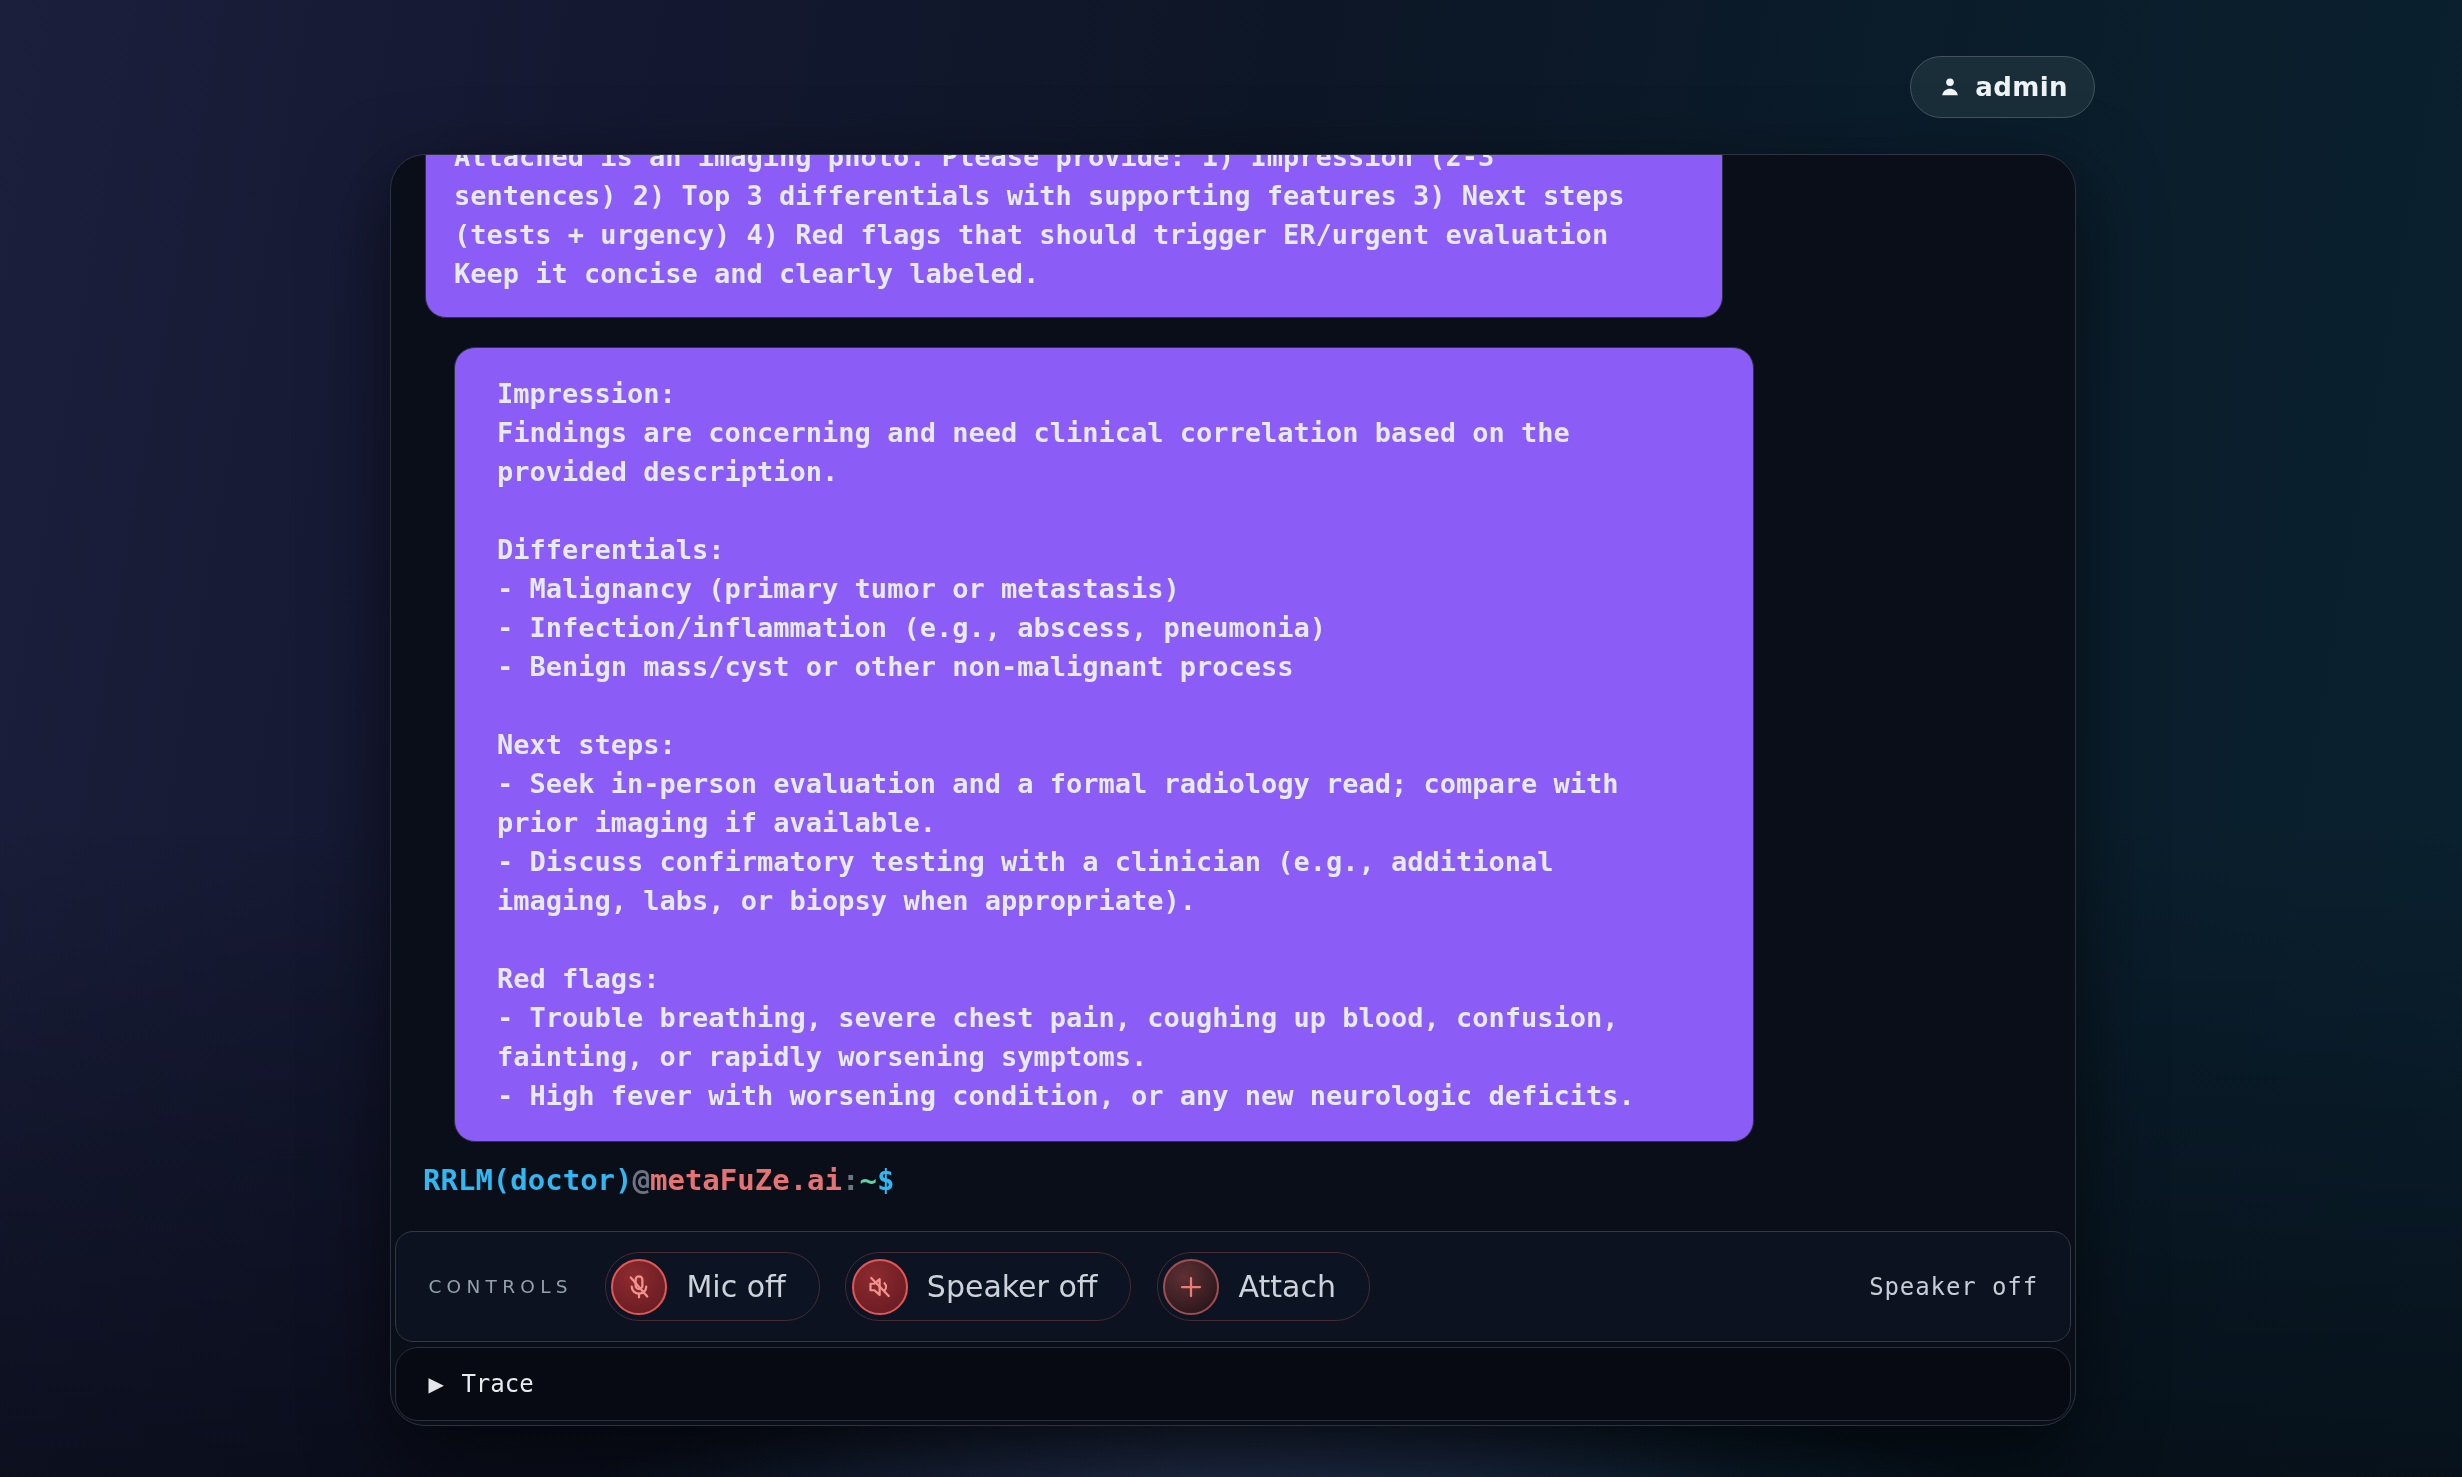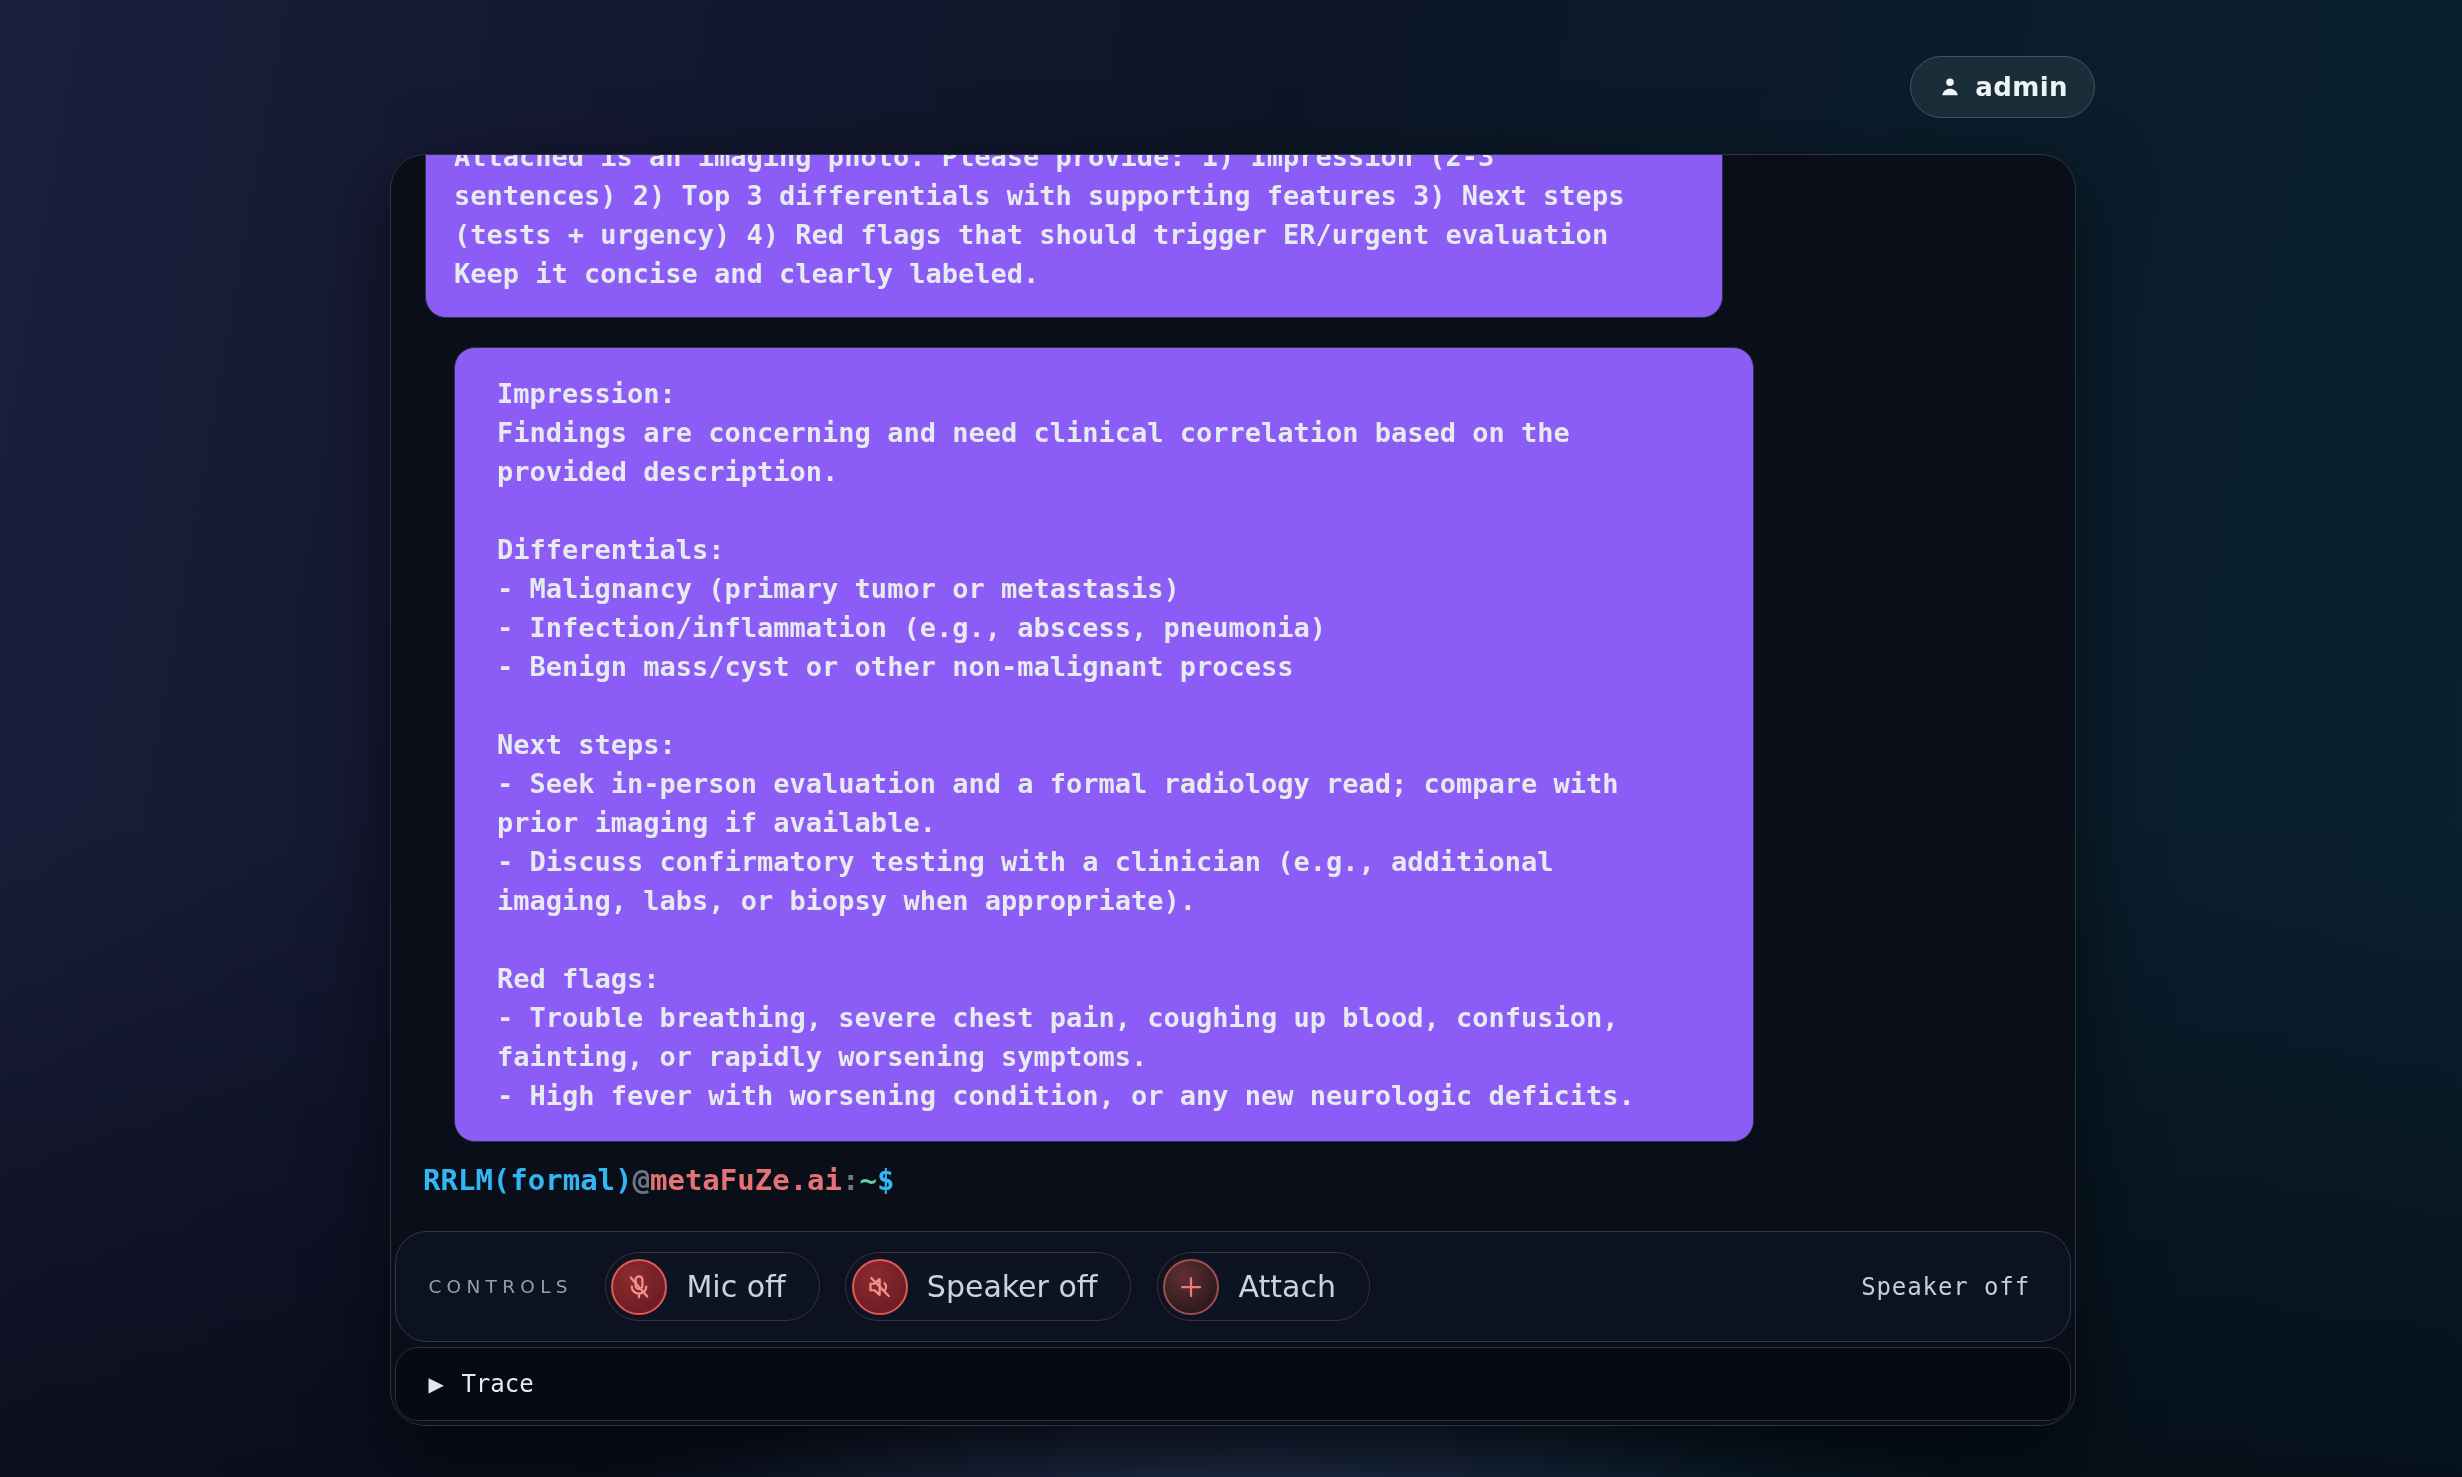--- a/index.html
+++ b/index.html
@@ -55,22 +55,22 @@
     letter-spacing:0;cursor:text;
   }
   .p-user{color:var(--prompt-user);}
   .p-muted{color:var(--prompt-muted);}
   .p-host{color:var(--prompt-host);}
   .p-path{color:var(--prompt-path);}
 
   
   .controls-bar{
     position:absolute;left:4.4px;right:4.4px;top:1076px;height:111px;
-    border:1.8px solid #303a49;border-radius:32px;background:#0c1220;
-    display:flex;align-items:center;padding:0 22px 0 32px;
+    border:1.8px solid #303a49;border-radius:18px;background:#0c1220;
+    display:flex;align-items:center;padding:0 14px 0 32px;
   }
   .controls-label{
     font-size:18.5px;color:#96a0ac;letter-spacing:5.3px;font-weight:500;margin-right:32px;
   }
   .btn-row{display:flex;align-items:center;gap:25.5px;}
   .ctl-btn{
     height:69px;border-radius:34px;border:1.8px solid #472b33;background:#0c1322;
     display:inline-flex;align-items:center;gap:19.3px;padding:0 33px 0 5.3px;
     cursor:pointer;font-family:inherit;
   }
@@ -142,21 +142,21 @@
 - Discuss confirmatory testing with a clinician (e.g., additional
 imaging, labs, or biopsy when appropriate).
 
 Red flags:
 - Trouble breathing, severe chest pain, coughing up blood, confusion,
 fainting, or rapidly worsening symptoms.
 - High fever with worsening condition, or any new neurologic deficits.</pre>
       </div>
 
       <div class="prompt-line">
-        <span class="p-user">RRLM(formal)</span><span class="p-muted">@</span><span class="p-host">metaFuZe.ai</span><span class="p-muted">:</span><span class="p-path">~</span><span class="p-user">$</span>
+        <span class="p-user">RRLM(doctor)</span><span class="p-muted">@</span><span class="p-host">metaFuZe.ai</span><span class="p-muted">:</span><span class="p-path">~</span><span class="p-user">$</span>
       </div>
 
     </div>
 
     <div class="controls-bar">
       <span class="controls-label">CONTROLS</span>
 
       <div class="btn-row">
 
         <button class="ctl-btn">

